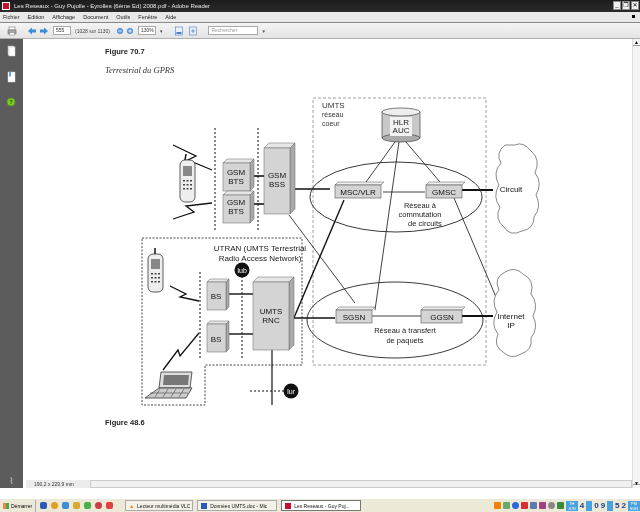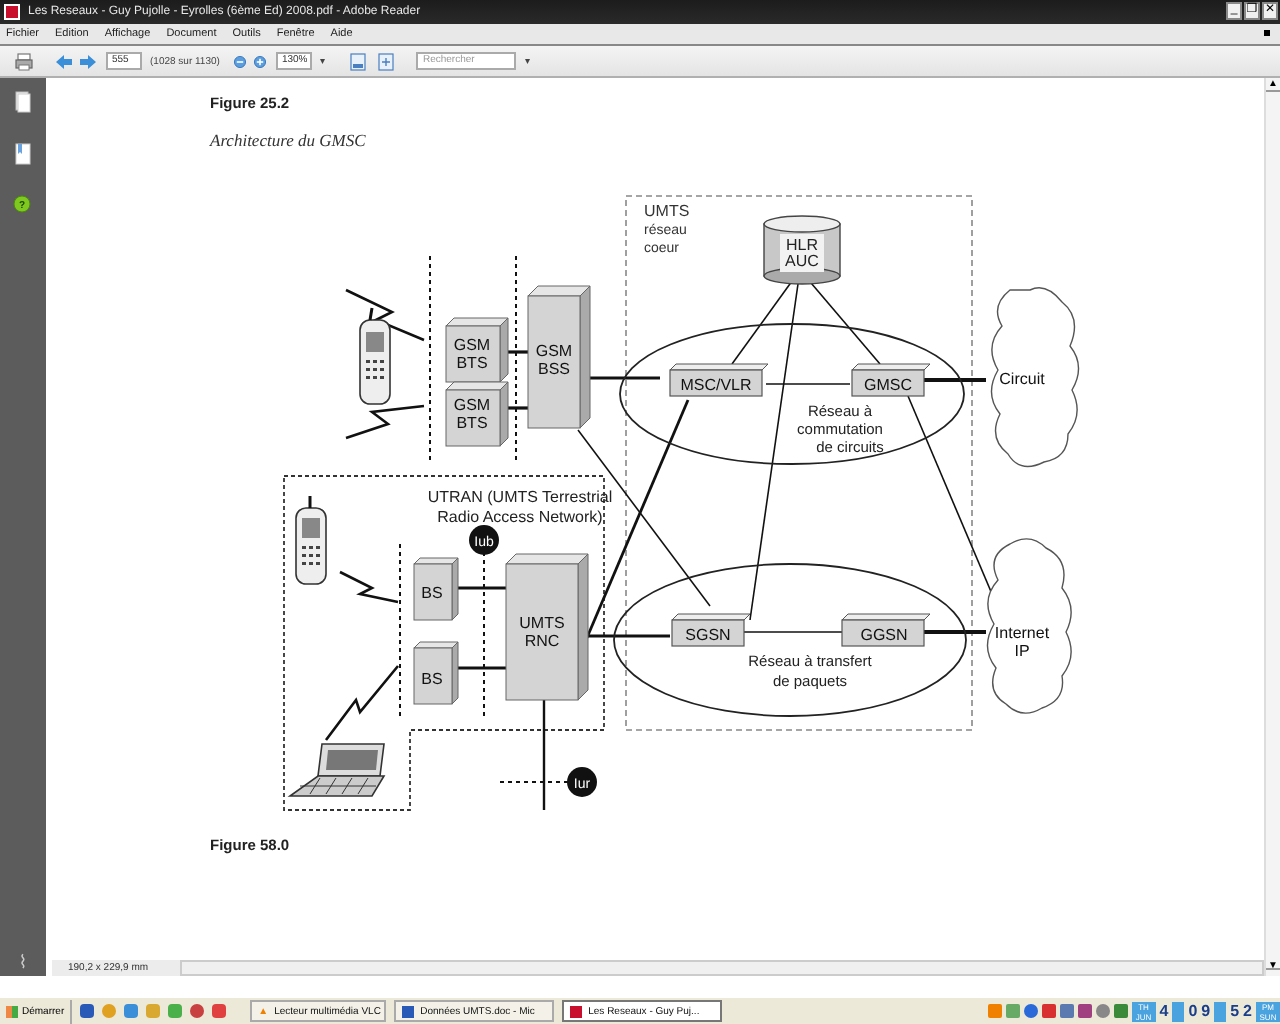--- a/index.html
+++ b/index.html
@@ -108,22 +108,22 @@
       <rect x="2" y="1" width="7" height="10" fill="#fff" stroke="#ccc" stroke-width="0.5"></rect>
       <path d="M3 1 V6 L4 5 L5 6 V1" fill="#6aa2e0"></path>
     </svg>
   <svg class="sb-icon" style="top:57px" viewBox="0 0 10 12">
       <circle cx="5" cy="6" r="4" fill="#7ec820" stroke="#4a8a10" stroke-width="0.5"></circle>
       <text x="5" y="8" font-size="5" text-anchor="middle" fill="#1a4a00" font-weight="bold">?</text>
     </svg>
 </div>
 
 <div id="doc">
-  <div class="cap-label" style="left:82px;top:8px">Figure 25.2</div>
-  <div class="cap-title" style="left:82px;top:26px">Architecture du GMSC</div>
+  <div class="cap-label" style="left:82px;top:8px">Figure 70.7</div>
+  <div class="cap-title" style="left:82px;top:26px">Terrestrial du GPRS</div>
 
   <svg width="609" height="380" viewBox="23 39 609 380" style="position:absolute;left:0;top:0">
 
     <rect x="313" y="98" width="173" height="267" fill="none" stroke="#888" stroke-dasharray="3,2" stroke-width="0.8"></rect>
     <text x="322" y="108" font-size="8" fill="#333">UMTS</text>
     <text x="322" y="117" font-size="7" fill="#333">réseau</text>
     <text x="322" y="126" font-size="7" fill="#333">coeur</text>
 
     <path d="M142 238 H302 V365 H205 V405 H142 Z" fill="none" stroke="#333" stroke-dasharray="2,1.5" stroke-width="0.9"></path>
     <text x="260" y="251" font-size="8" fill="#222" text-anchor="middle">UTRAN (UMTS Terrestrial</text>
@@ -293,21 +293,21 @@
       <g stroke="#333" stroke-width="0.5">
           <line x1="150" y1="393" x2="188" y2="393"></line>
           <line x1="160" y1="389" x2="155" y2="397"></line>
           <line x1="168" y1="389" x2="163" y2="397"></line>
           <line x1="176" y1="389" x2="171" y2="397"></line>
           <line x1="184" y1="389" x2="179" y2="397"></line>
         </g>
     </g>
   </svg>
 
-  <div class="cap-label" style="left:82px;top:379px">Figure 58.0</div>
+  <div class="cap-label" style="left:82px;top:379px">Figure 48.6</div>
 </div>
 
 <div id="vscroll">
   <span class="arrow" style="top:0">▲</span>
   <div class="thumb"></div>
   <span class="arrow" style="bottom:2px">▼</span>
 </div>
 
 <div id="statusbar">
   <div class="attach">⌇</div>

